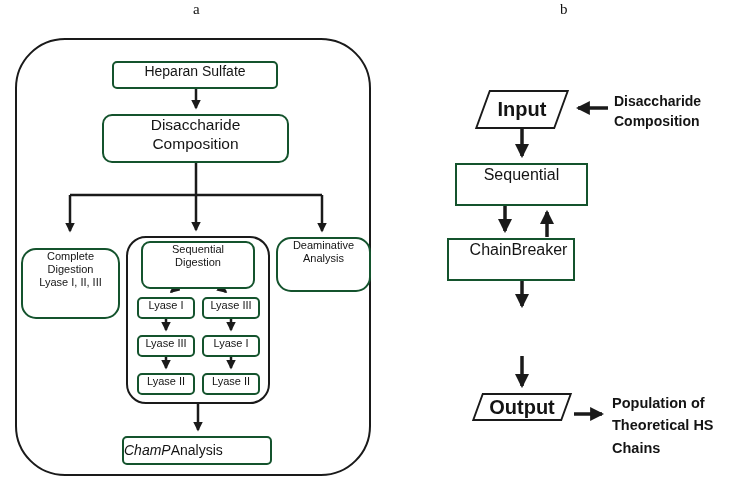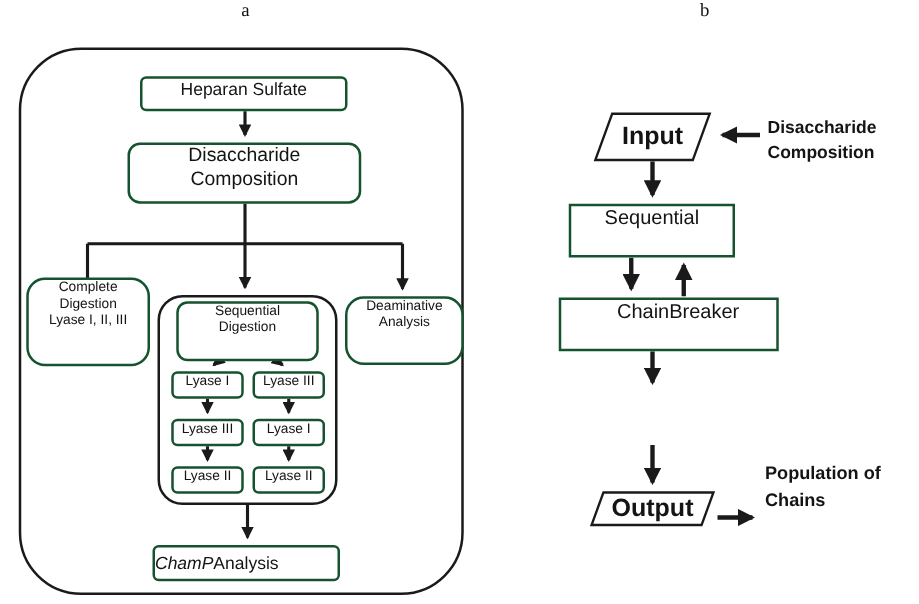--- a/index.html
+++ b/index.html
@@ -127,21 +127,21 @@
 
   <div class="box" style="left:112px; top:61px; width:166px; height:28px; border-radius:5px; font-size:14px;">
     <span>Heparan Sulfate</span>
   </div>
 
   <div class="box" style="left:102px; top:114px; width:187px; height:49px; border-radius:10px; font-size:15.5px;">
     <span>Disaccharide</span>
     <span>Composition</span>
   </div>
 
-  <div class="box fs11" style="left:21px; top:222px; width:99px; height:71px; border-radius:15px;">
+  <div class="box fs11" style="left:21px; top:248px; width:99px; height:71px; border-radius:15px;">
     <span>Complete</span>
     <span>Digestion</span>
     <span>Lyase I, II, III</span>
   </div>
 
   <div class="box fs11" style="left:276px; top:237px; width:95px; height:55px; border-radius:15px;">
     <span>Deaminative</span>
     <span>Analysis</span>
   </div>
 
@@ -185,28 +185,29 @@
 
   <div class="note" style="left:614px; top:92px; width:118px;">
     <div>Disaccharide</div>
     <div>Composition</div>
   </div>
 
   <div class="box b-rect" style="left:455px; top:163px; width:133px; height:43px;">
     <span>Sequential</span>
   </div>
 
-  <div class="box b-rect" style="left:447px; top:238px; width:176px; height:43px;padding-left:15px;">
+  <div class="box b-rect" style="left:447px; top:238px; width:128px; height:43px;padding-left:15px;">
     <span>ChainBreaker</span>
   </div>
 
 
   <div class="para-wrap" style="left:477px; top:393px; width:90px; height:28px;">
     <div class="para-shape"></div>
     <div class="para-label">Output</div>
   </div>
 
-  <div class="note" style="left:612px; top:368px; width:120px; font-size:14.5px; line-height:1.55;">
+  <div class="note" style="left:612px; top:392px; width:120px; font-size:14.5px; line-height:1.55;">
     <div>Population of</div>
+    <div>Theoretical HS</div>
     <div>Chains</div>
   </div>
 
 </div>
 
 </body></html>

